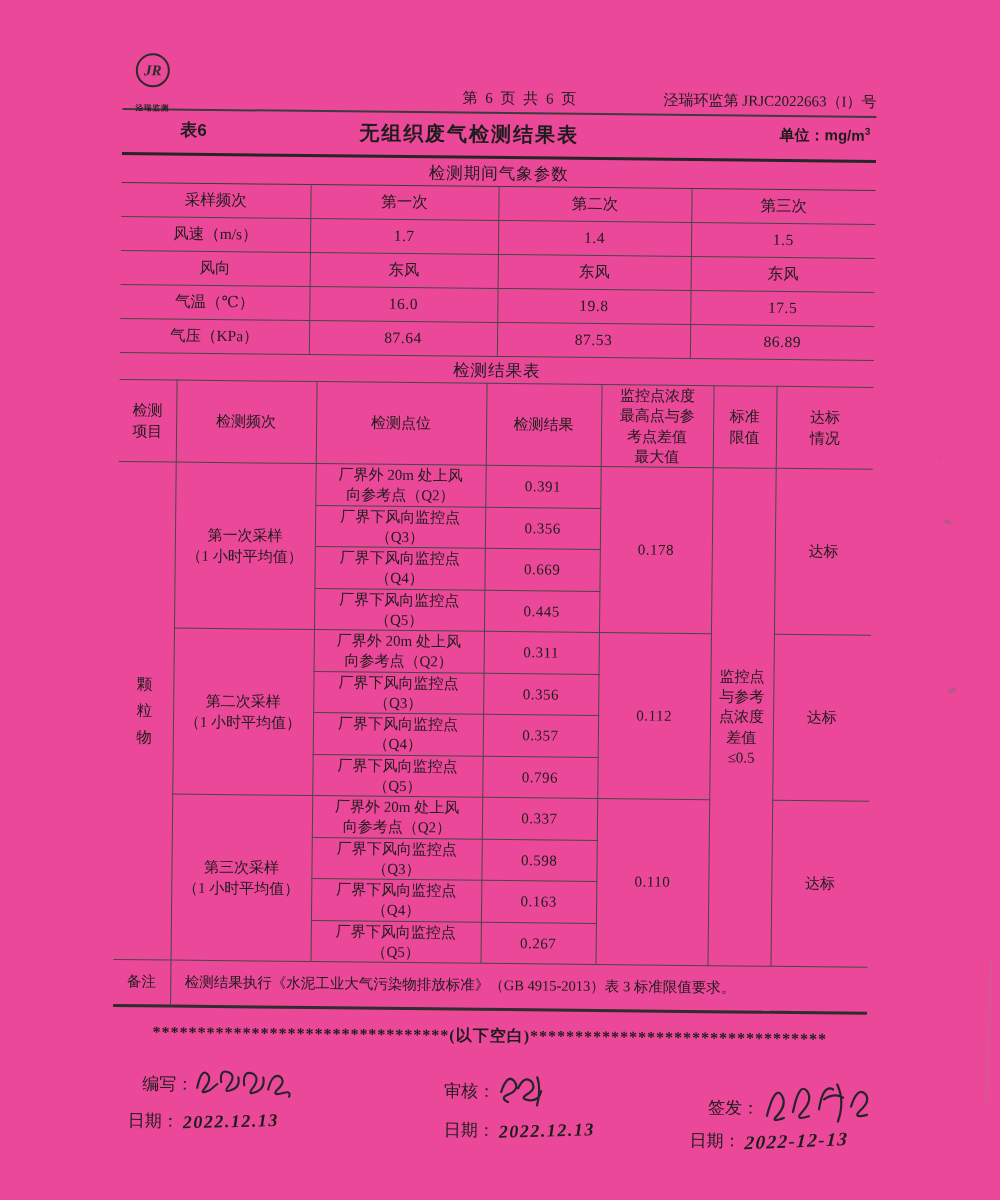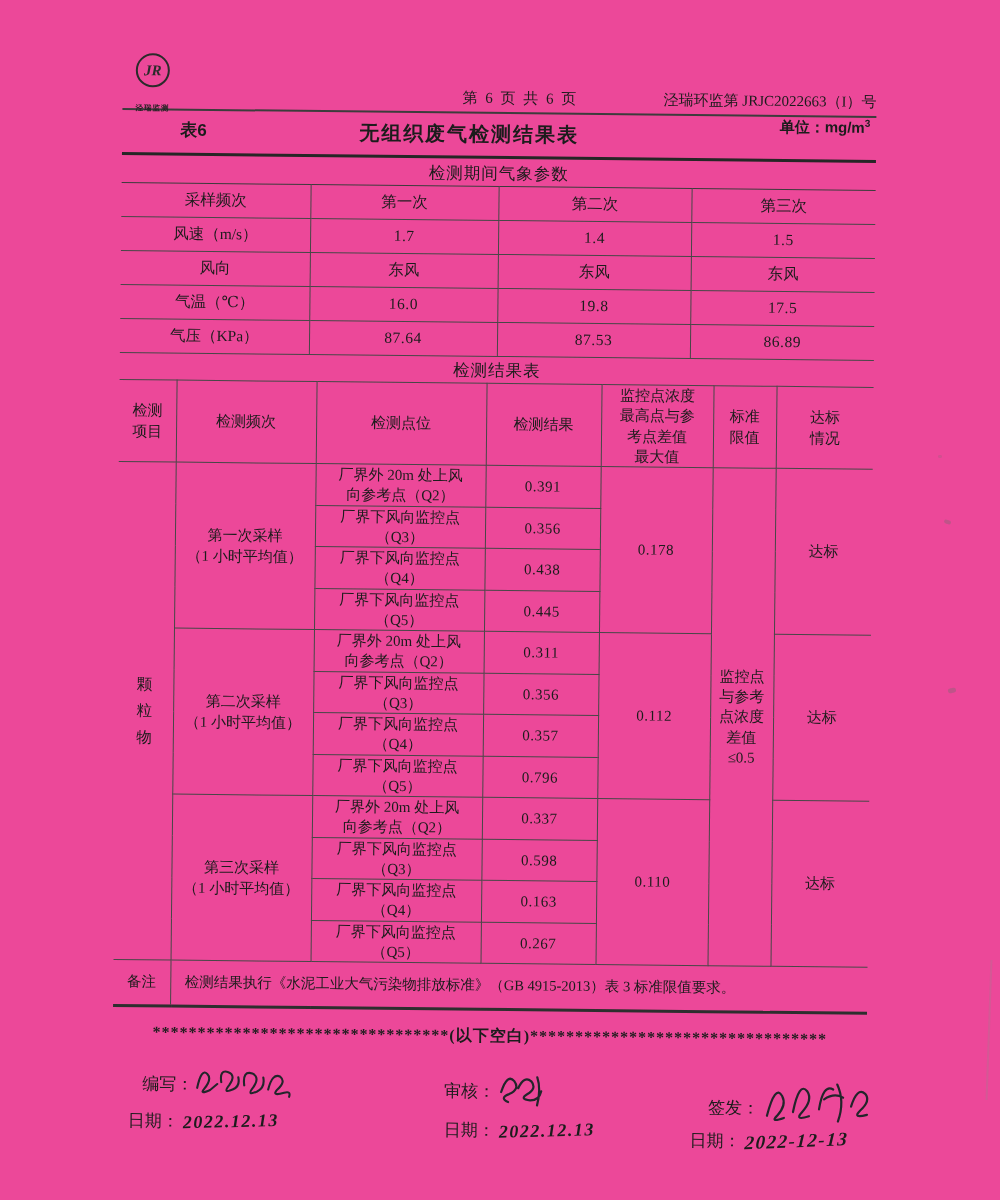--- a/index.html
+++ b/index.html
@@ -20,21 +20,21 @@
   .logo-caption{font-size:7.5px;font-weight:bold;letter-spacing:1px;margin-top:16px;color:#222;
                 font-family:"Liberation Sans","DejaVu Sans",sans-serif;white-space:nowrap;}
   .page-info{position:absolute;left:340px;bottom:4px;font-size:15px;letter-spacing:2px;}
   .report-no{position:absolute;right:0;bottom:4px;font-size:15px;}
 
   
   .title-band{position:relative;height:42px;border-bottom:3px solid #262626;}
   .table-label{position:absolute;left:30px;top:8px;font-size:17px;font-weight:bold;margin-left:28px;}
   .report-title{position:absolute;left:0;right:60px;top:7px;text-align:center;
                 font-size:20px;font-weight:bold;letter-spacing:2px;}
-  .unit-label{position:absolute;right:6px;top:0;font-size:15px;font-weight:bold;}
+  .unit-label{position:absolute;right:6px;top:8px;font-size:15px;font-weight:bold;}
   .sup{vertical-align:super;font-size:10px;}
 
   .section-title{text-align:center;font-size:16.5px;letter-spacing:1px;}
   .weather-title{height:27px;line-height:30px;}
   .results-title{height:26px;line-height:27px;}
 
   table{border-collapse:collapse;table-layout:fixed;width:754px;}
   td{border:1px solid #474747;text-align:center;vertical-align:middle;
      font-size:15px;padding:0 2px;line-height:1.35;}
   td.edge-l{border-left:none;}
@@ -179,21 +179,21 @@
         <td class="edge-r" rowspan="4">达标</td>
       </tr>
       <tr style="height:41px">
         <td class="pre">厂界下风向监控点
 （Q3）</td>
         <td class="num">0.356</td>
       </tr>
       <tr style="height:41px">
         <td class="pre">厂界下风向监控点
 （Q4）</td>
-        <td class="num">0.438</td>
+        <td class="num">0.669</td>
       </tr>
       <tr style="height:41px">
         <td class="pre">厂界下风向监控点
 （Q5）</td>
         <td class="num">0.445</td>
       </tr>
 
       <tr style="height:41px">
         <td class="pre" rowspan="4">第二次采样
 （1 小时平均值）</td>

